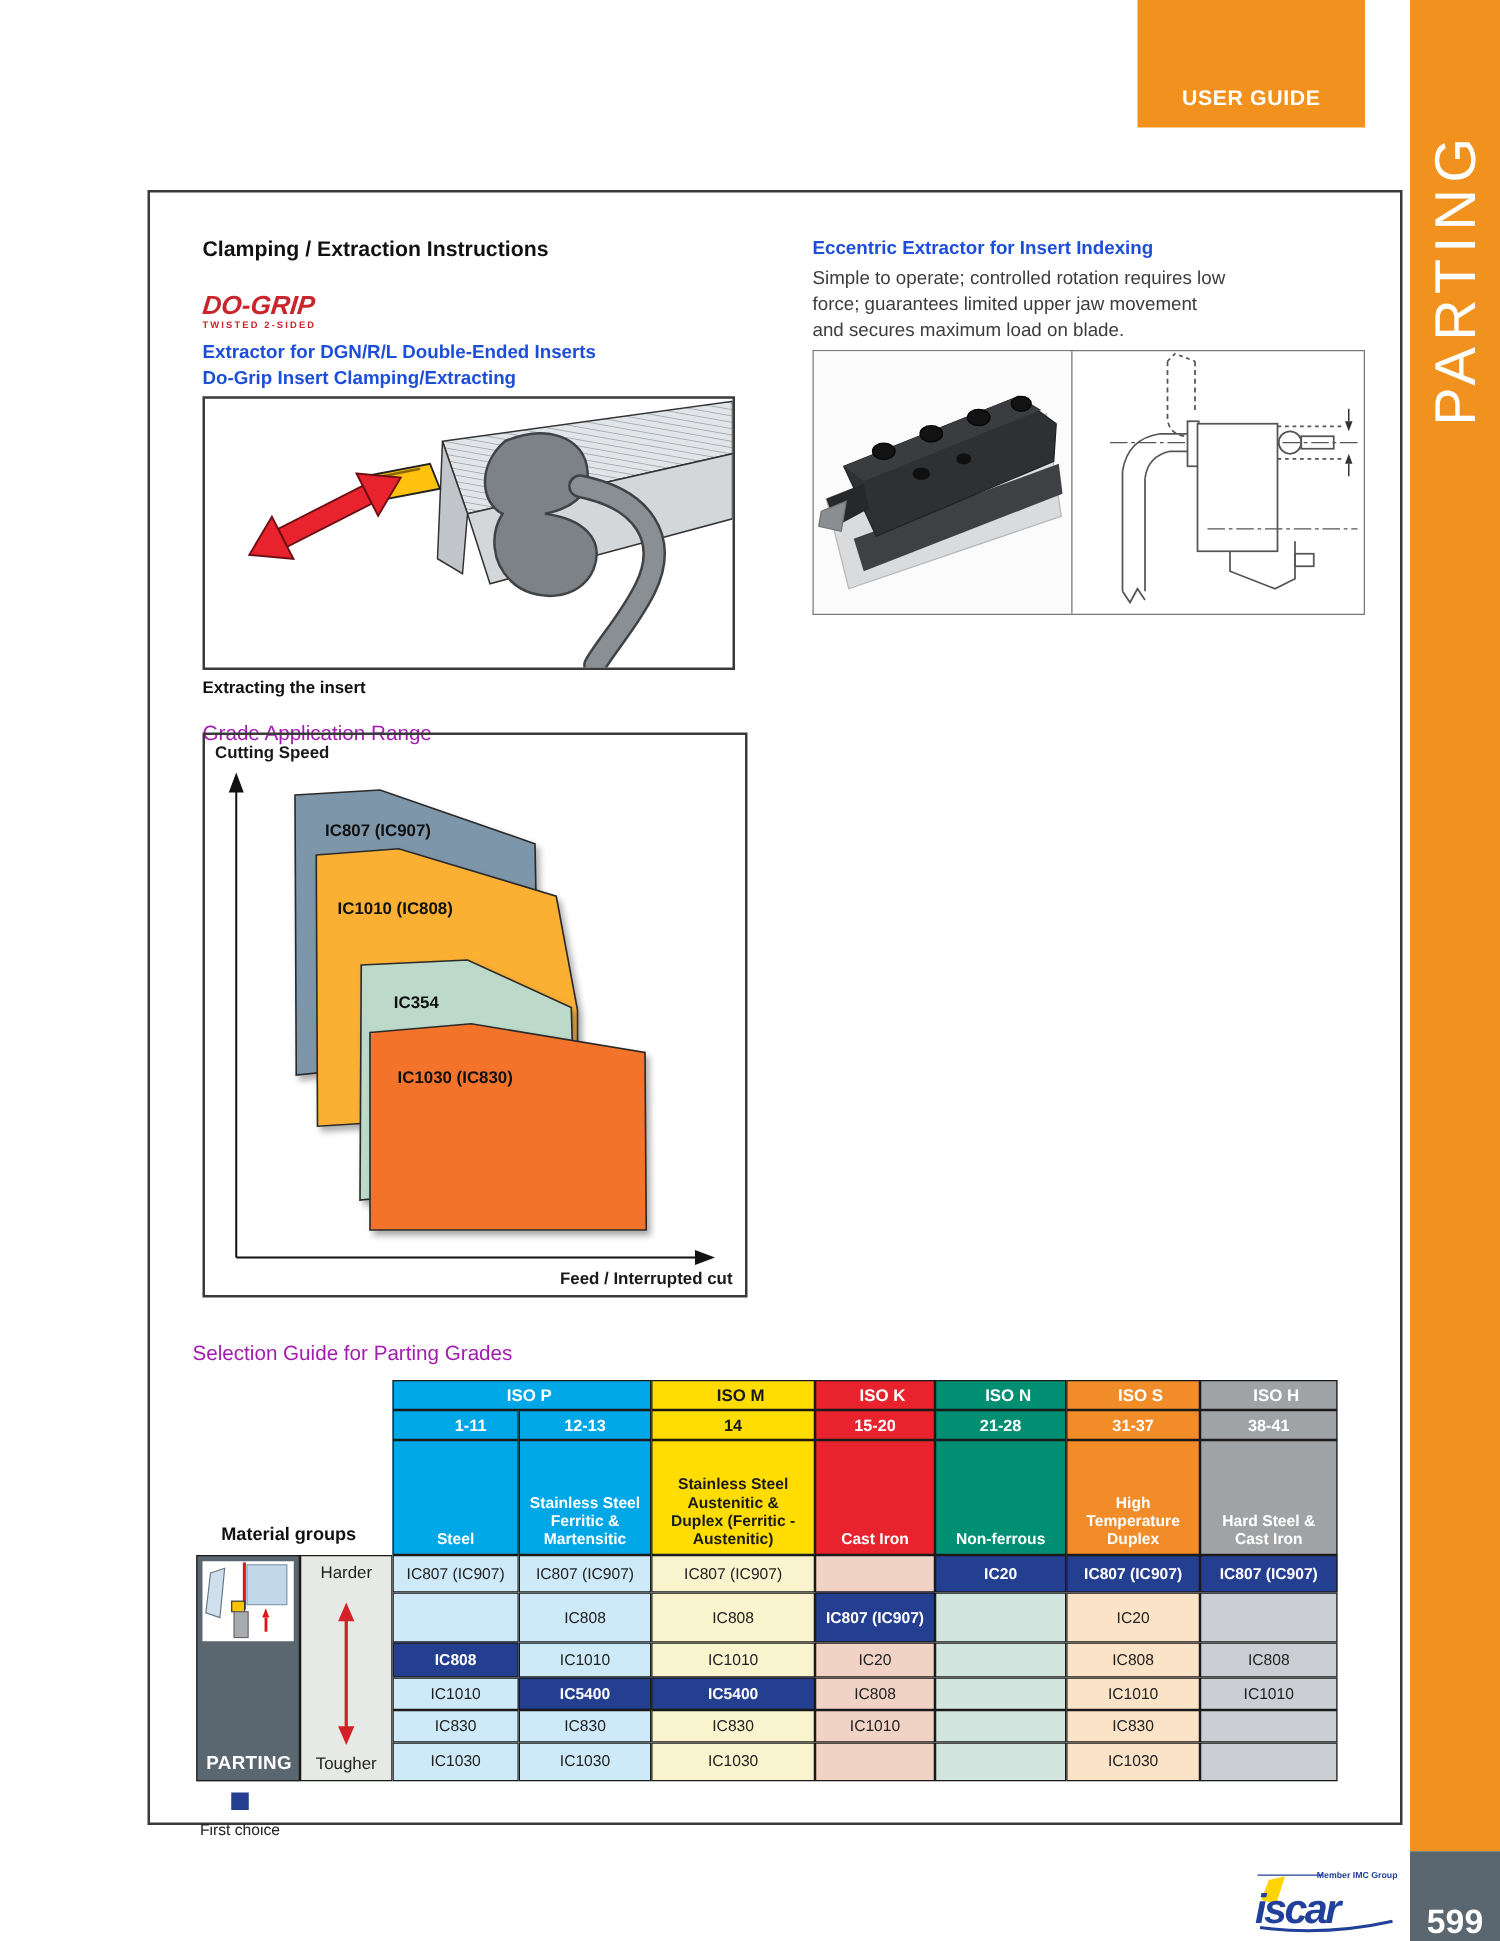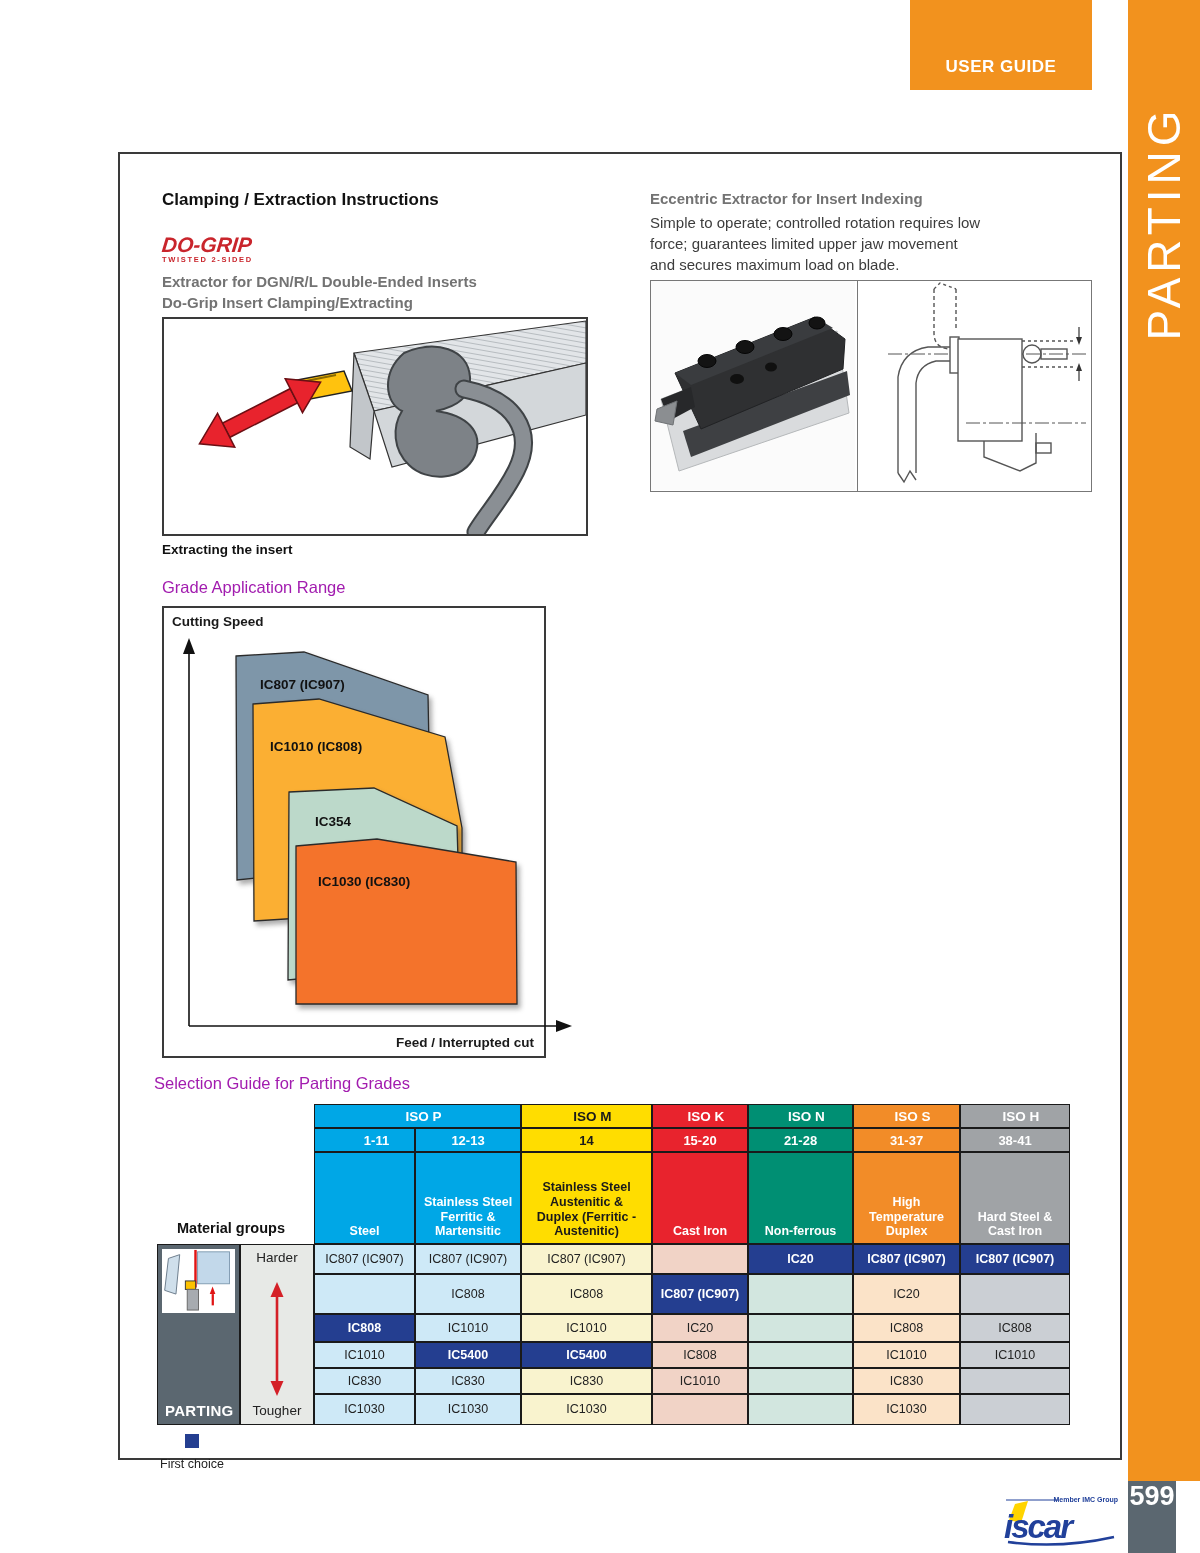--- a/index.html
+++ b/index.html
@@ -4,51 +4,51 @@
 <style>
   * { box-sizing: border-box; margin: 0; padding: 0; }
   html,body { background:#fff; }
   #page {
     position: relative; width: 1200px; height: 1553px; background: #fff;
     font-family: "Liberation Sans", "DejaVu Sans", sans-serif; color: #1a1a1a; overflow: hidden;
   }
   .abs { position: absolute; }
 
   
-  #user-guide-banner { left:910px; top:0; width:182px; height:90px; background:#F2921E;
+  #user-guide-banner { left:910px; top:0; width:182px; height:102px; background:#F2921E;
     display:flex; align-items:flex-end; justify-content:center; padding-bottom:13px;
     color:#fff; font-weight:bold; font-size:17px; letter-spacing:.5px; }
   #side-strip { left:1128px; top:0; width:72px; height:1481px; background:#F2921E; }
   #side-strip-label { position:absolute; top:196px; left:50%;
     transform:translateX(-50%) rotate(-90deg); transform-origin:center;
     color:#fff; font-size:46px; font-weight:400; letter-spacing:5px; white-space:nowrap; }
-  #page-number-box { left:1128px; top:1481px; width:48px; height:72px; background:#5B6770;
-    display:flex; align-items:flex-start; justify-content:center; color:#fff; font-weight:bold; font-size:27px; }
+  #page-number-box { left:1128px; top:1481px; width:72px; height:72px; background:#5B6770;
+    display:flex; align-items:flex-end; justify-content:center; color:#fff; font-weight:bold; font-size:27px; }
 
   
   #content-box { left:118px; top:152px; width:1004px; height:1308px; border:2px solid #3a3a3a; background:#fff; }
 
   .h-main { font-size:17px; font-weight:bold; color:#111; }
-  .h-sub  { font-size:15px; font-weight:bold; color:#737373; }
+  .h-sub  { font-size:15px; font-weight:bold; color:#1d4ed8; }
   .h-sec  { font-size:16.5px; font-weight:normal; color:#a21caf; }
 
   #dogrip-logo { line-height:1; }
   #dogrip-name { color:#C9252C; font-size:21px; font-weight:900; font-style:italic; letter-spacing:0; display:inline-block; transform:skewX(-6deg); }
   #dogrip-tag  { color:#C9252C; font-size:7.5px; font-weight:bold; letter-spacing:1.7px; margin-top:1px; }
 
   .img-frame { border:2px solid #3a3a3a; background:#fff; }
   .caption { font-size:13.5px; font-weight:bold; color:#111; }
 
   #ecc-text div { font-size:15px; color:#3c3c3c; line-height:21px; }
   #ecc-frame { border:1.5px solid #777; display:flex; background:#fff; }
   #ecc-photo-panel { width:207px; border-right:1.5px solid #777; }
   #ecc-draw-panel { flex:1; }
 
   
-  #chart-box { left:42px; top:452px; width:384px; height:452px; border:2px solid #3a3a3a; }
+  #chart-box { left:42px; top:432px; width:436px; height:452px; border:2px solid #3a3a3a; }
   #chart-ylabel { position:absolute; left:8px; top:6px; font-size:13.5px; font-weight:bold; }
   #chart-xlabel { position:absolute; right:10px; bottom:6px; font-size:13.5px; font-weight:bold; }
   .poly { stroke:#2a2a2a; stroke-width:1.3; filter:drop-shadow(3px 4px 2.5px rgba(70,70,70,.45)); }
   .poly-label { font-size:13.5px; font-weight:bold; fill:#111; }
 
   
   #selection-grid { position:absolute; left:37px; top:950px; width:913px; height:321px;
     display:grid;
     grid-template-columns:83px 74px 101px 106px 131px 96px 105px 107px 110px;
     grid-template-rows:24px 24px 92px 30px 40px 28px 26px 26px 31px; }

